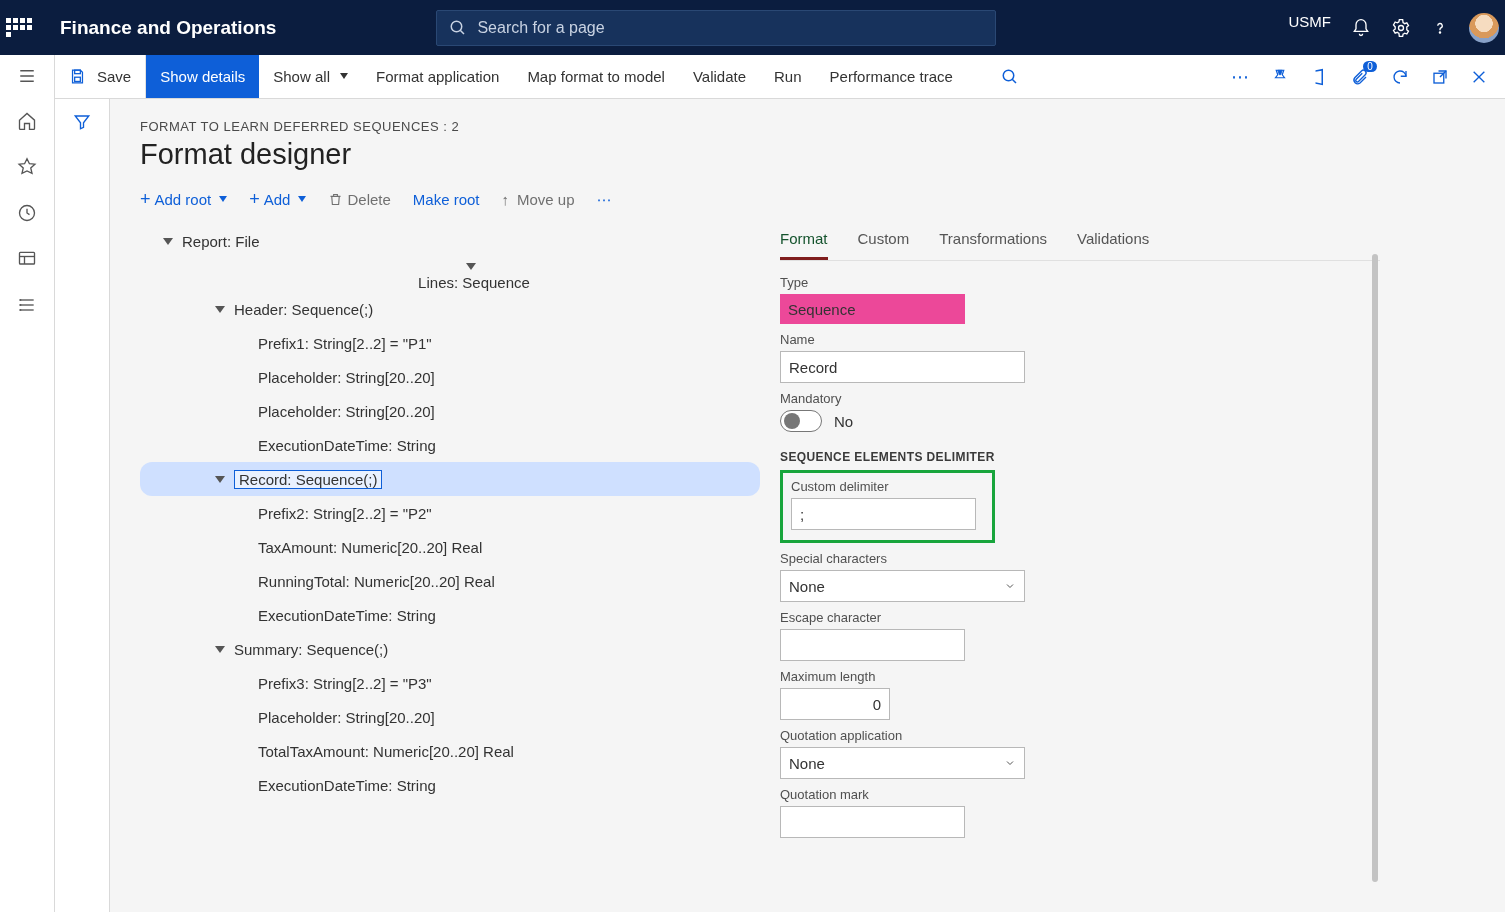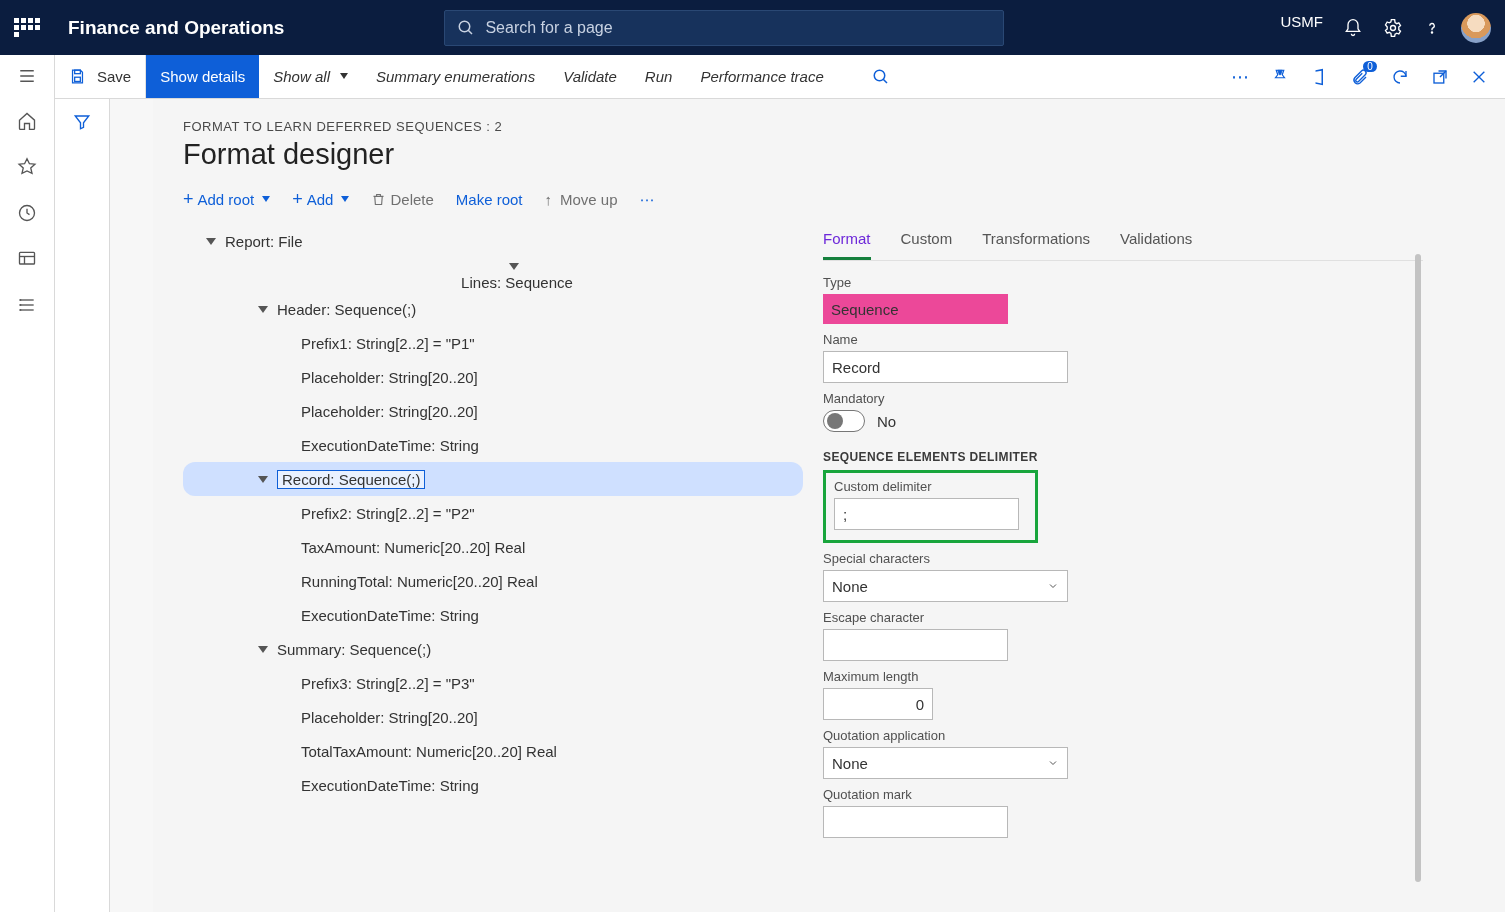--- a/index.html
+++ b/index.html
@@ -1,47 +1,47 @@
 <!DOCTYPE html>
 <html><head>
 <meta charset="utf-8">
 <style>
 * { box-sizing: border-box; margin: 0; padding: 0; font-family: "Segoe UI", Arial, sans-serif; }
 body { background: #f5f5f5; width: 1505px; height: 912px; overflow: hidden; }
 
 
-.topbar { height: 55px; background: #0b1d3f; display: flex; align-items: center; color: #fff; padding: 0 14px; }
+.topbar { height: 55px; background: #0b1d3f; display: flex; align-items: center; color: #fff; padding: 0 6px; }
 .topbar .waffle { width: 30px; display: flex; flex-wrap: wrap; gap: 2px; margin-right: 24px; cursor: pointer; }
 .topbar .waffle span { width: 5px; height: 5px; background: #fff; display: block; }
 .topbar .brand { font-size: 19px; font-weight: 600; flex: 0 0 auto; }
 .topbar .search { margin-left: 160px; flex: 0 0 560px; height: 36px; background: #17325c; border: 1px solid #2a4874; border-radius: 2px; display: flex; align-items: center; padding: 0 12px; color: #c8d2e2; }
 .topbar .search svg { margin-right: 10px; }
 .topbar .spacer { flex: 1; }
 .topbar .right { display: flex; gap: 20px; }
 .topbar .right .ico { cursor: pointer; display: flex; align-items: center; }
 .topbar .usmf { font-size: 15px; }
 .topbar .avatar { width: 30px; height: 30px; border-radius: 50%; background: radial-gradient(circle at 50% 35%, #f6dcc0 35%, #d9995b 36% 60%, #88a1c8 61%); }
 
 
 .actionbar { height: 44px; background: #fff; border-bottom: 1px solid #d9d9d9; display: flex; align-items: stretch; padding-left: 55px; }
 .actionbar .abtn { display: flex; align-items: center; padding: 0 14px; font-size: 15px; color: #333; cursor: pointer; border-right: 1px solid #e2e2e2; gap: 6px; }
 .actionbar .abtn.primary { background: #0e5fd8; color: #fff; border: none; }
 .actionbar .abtn.save { border-right: 1px solid #e2e2e2; gap: 11px; }
-.actionbar .abtn.nb { border: none; font-style: italic; }
+.actionbar .abtn.nb { border: none; }
 .actionbar .spacer { flex: 1; }
 .actionbar .righticons { display: flex; align-items: center; gap: 22px; padding-right: 18px; }
 .actionbar .righticons .ri { cursor: pointer; color: #0e5fd8; display: flex; align-items: center; position: relative; }
 .badge-count { position: absolute; top: -6px; right: -8px; background: #0e5fd8; color:#fff; font-size:10px; border-radius: 8px; padding: 0 4px; min-width:14px; text-align:center;}
 
 
 .leftrail { position: absolute; top: 55px; left: 0; width: 55px; bottom: 0; background: #fff; border-right: 1px solid #d9d9d9; display: flex; flex-direction: column; align-items: center; padding-top: 12px; gap: 26px; }
 .leftrail .ri-ico { cursor: pointer; color: #555; }
 
 
-.main { position: absolute; top: 99px; left: 55px; right: 0; bottom: 0; display: flex; background: #f7f7f7; gap: 43px; }
+.main { position: absolute; top: 99px; left: 55px; right: 0; bottom: 0; display: flex; background: #f7f7f7; }
 
 
 .filterstrip { width: 55px; border-right: 1px solid #d9d9d9; background: #fff; display: flex; flex-direction: column; align-items: center; padding-top: 14px; }
 .filterstrip .fi { color: #0e5fd8; cursor: pointer; }
 
 
 .content { flex: 1; display: flex; flex-direction: column; padding: 20px 0 0 30px; background: #f5f5f5; }
 .crumb { font-size: 13px; letter-spacing: 0.5px; color: #4a4a4a; text-transform: uppercase; }
 .pagetitle { font-size: 29px; color: #222; margin-top: 4px; font-weight: 400; }
 
@@ -64,21 +64,21 @@
 .indent-0 { padding-left: 20px; }
 .indent-1 { padding-left: 48px; flex-direction: column; }
 .indent-2 { padding-left: 72px; }
 .indent-3 { padding-left: 96px; }
 
 
 .rightpanel { flex: 0 0 620px; padding-left: 20px; overflow-y: auto; position: relative; }
 .rp-scroll { position: absolute; top: 30px; bottom: 30px; right: 2px; width: 6px; background: #c3c3c3; border-radius: 3px; }
 .rptabs { display: flex; gap: 30px; border-bottom: 1px solid #e0e0e0; margin-bottom: 14px; }
 .rptabs .tab { font-size: 15px; color: #555; padding: 6px 0 10px; cursor: pointer; }
-.rptabs .tab.active { color: #6d28d9; border-bottom: 3px solid #15803d; }
+.rptabs .tab.active { color: #14532d; border-bottom: 3px solid #7f1d1d; }
 
 .fieldlabel { font-size: 13px; color: #505050; margin-top: 8px; margin-bottom: 4px; }
 .readonly { width: 185px; height: 30px; background: #ec4899; display: flex; align-items: center; padding: 0 8px; font-size: 15px; color: #333; }
 .textinput { width: 245px; height: 32px; border: 1px solid #b8b8b8; background: #fff; font-size: 15px; padding: 0 8px; color: #333; }
 .textinput.small { width: 185px; }
 .selectinput { width: 245px; height: 32px; border: 1px solid #b8b8b8; background: #fff; font-size: 15px; padding: 0 8px; color: #333; display: flex; align-items: center; justify-content: space-between; }
 .numinput { width: 110px; height: 32px; border: 1px solid #b8b8b8; background: #fff; font-size: 15px; padding: 0 8px; color: #333; text-align: right; }
 
 .toggle-row { display: flex; align-items: center; gap: 12px; margin-top: 0; }
 .toggle { width: 42px; height: 22px; border: 1px solid #777; border-radius: 11px; position: relative; background: #fff; }
@@ -191,21 +191,24 @@
       </svg>
     <span>Save</span>
   </div>
   <div class="abtn primary">
     <span>Show details</span>
   </div>
   <div class="abtn nb chev">
     <span>Show all</span>
   </div>
   <div class="abtn nb">
-    <span>Summary enumerations</span>
+    <span>Format application</span>
+  </div>
+  <div class="abtn nb">
+    <span>Map format to model</span>
   </div>
   <div class="abtn nb">
     <span>Validate</span>
   </div>
   <div class="abtn nb">
     <span>Run</span>
   </div>
   <div class="abtn nb">
     <span>Performance trace</span>
   </div>

